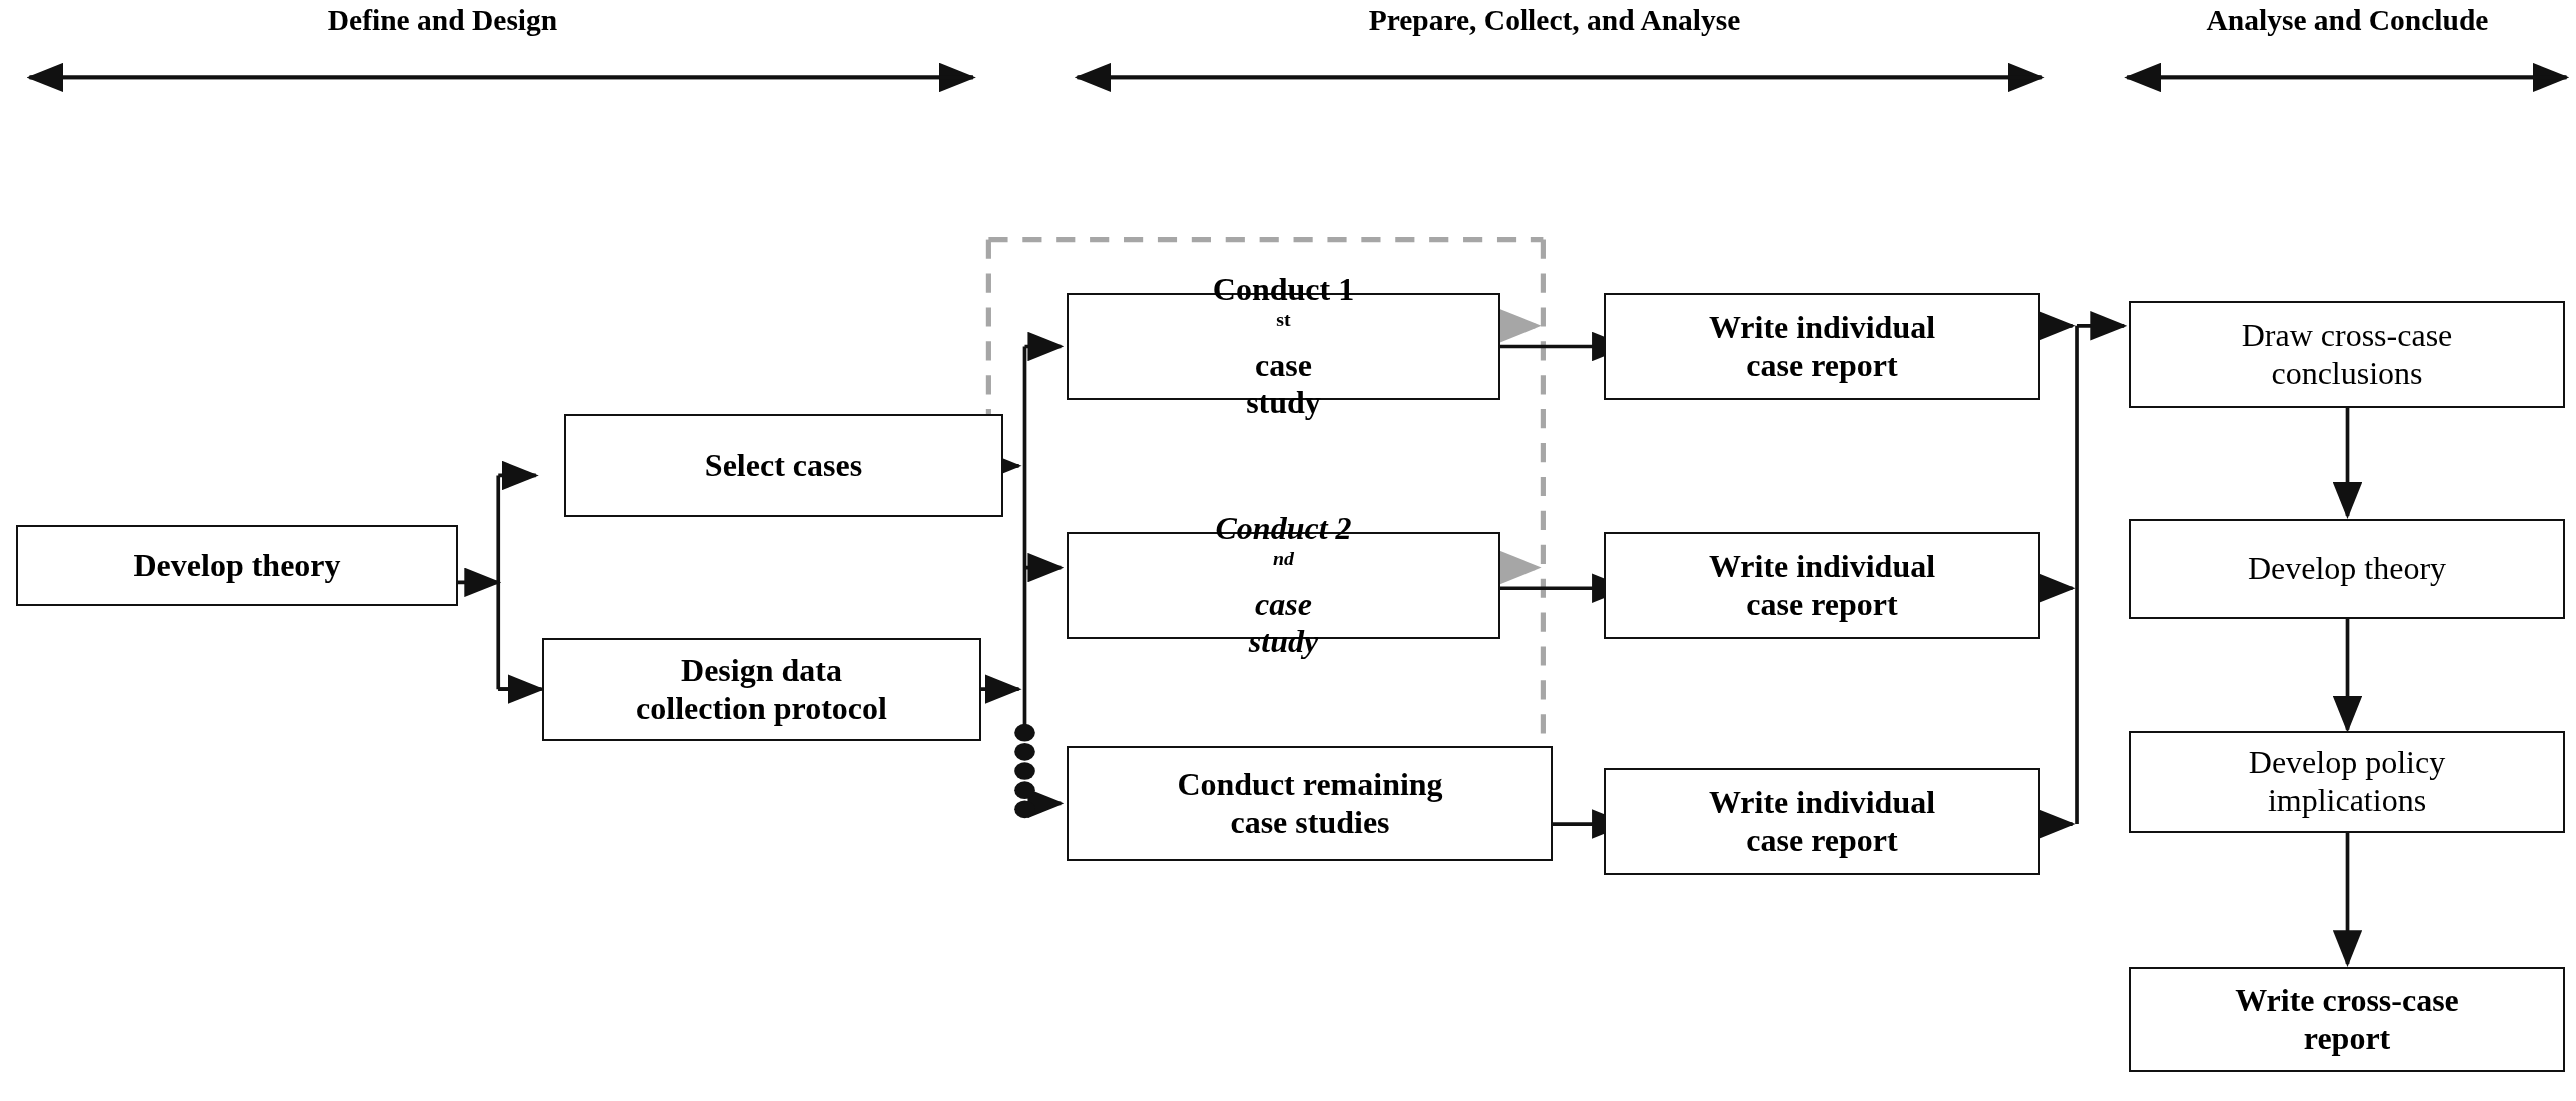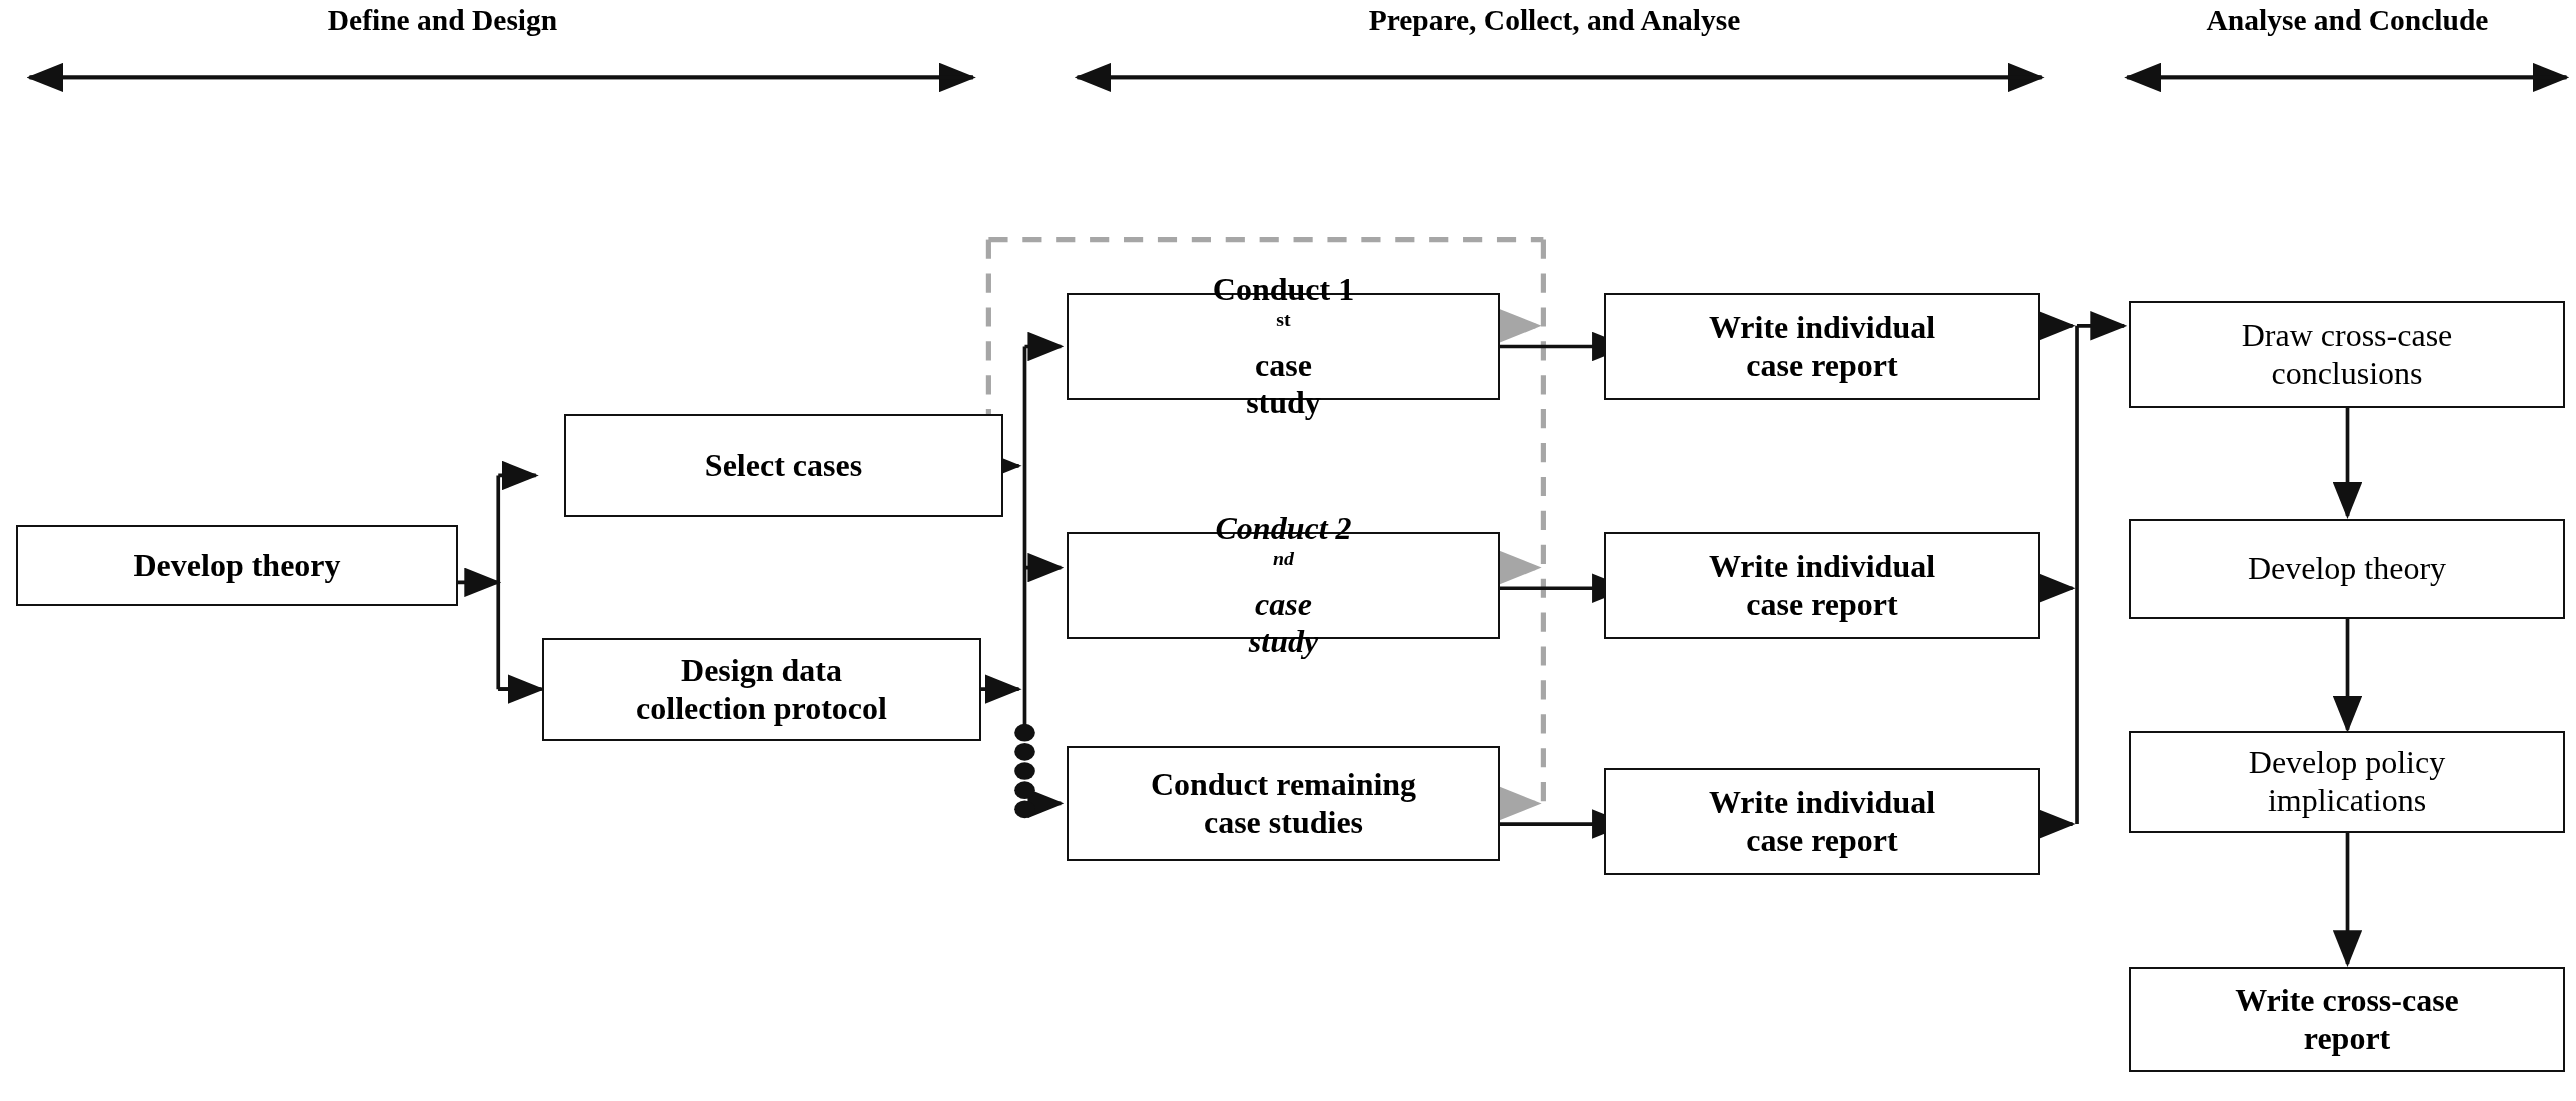--- a/index.html
+++ b/index.html
@@ -173,21 +173,21 @@
     </span>
   </div>
 
   <div class="node bold" style="left:1067px; top:532px; width:433px; height:107px;font-style:italic;">
     <span>
       <span><span>Conduct 2</span><sup>nd</sup><span> case</span></span>
       <span>study</span>
     </span>
   </div>
 
-  <div class="node bold" style="left:1067px; top:746px; width:433px; height:115px;">
+  <div class="node bold" style="left:1067px; top:746px; width:486px; height:115px;">
     <span>
       <span>Conduct remaining</span>
       <span>case studies</span>
     </span>
   </div>
 
   <div class="node bold" style="left:1604px; top:293px; width:436px; height:107px;">
     <span>
       <span>Write individual</span>
       <span>case report</span>

